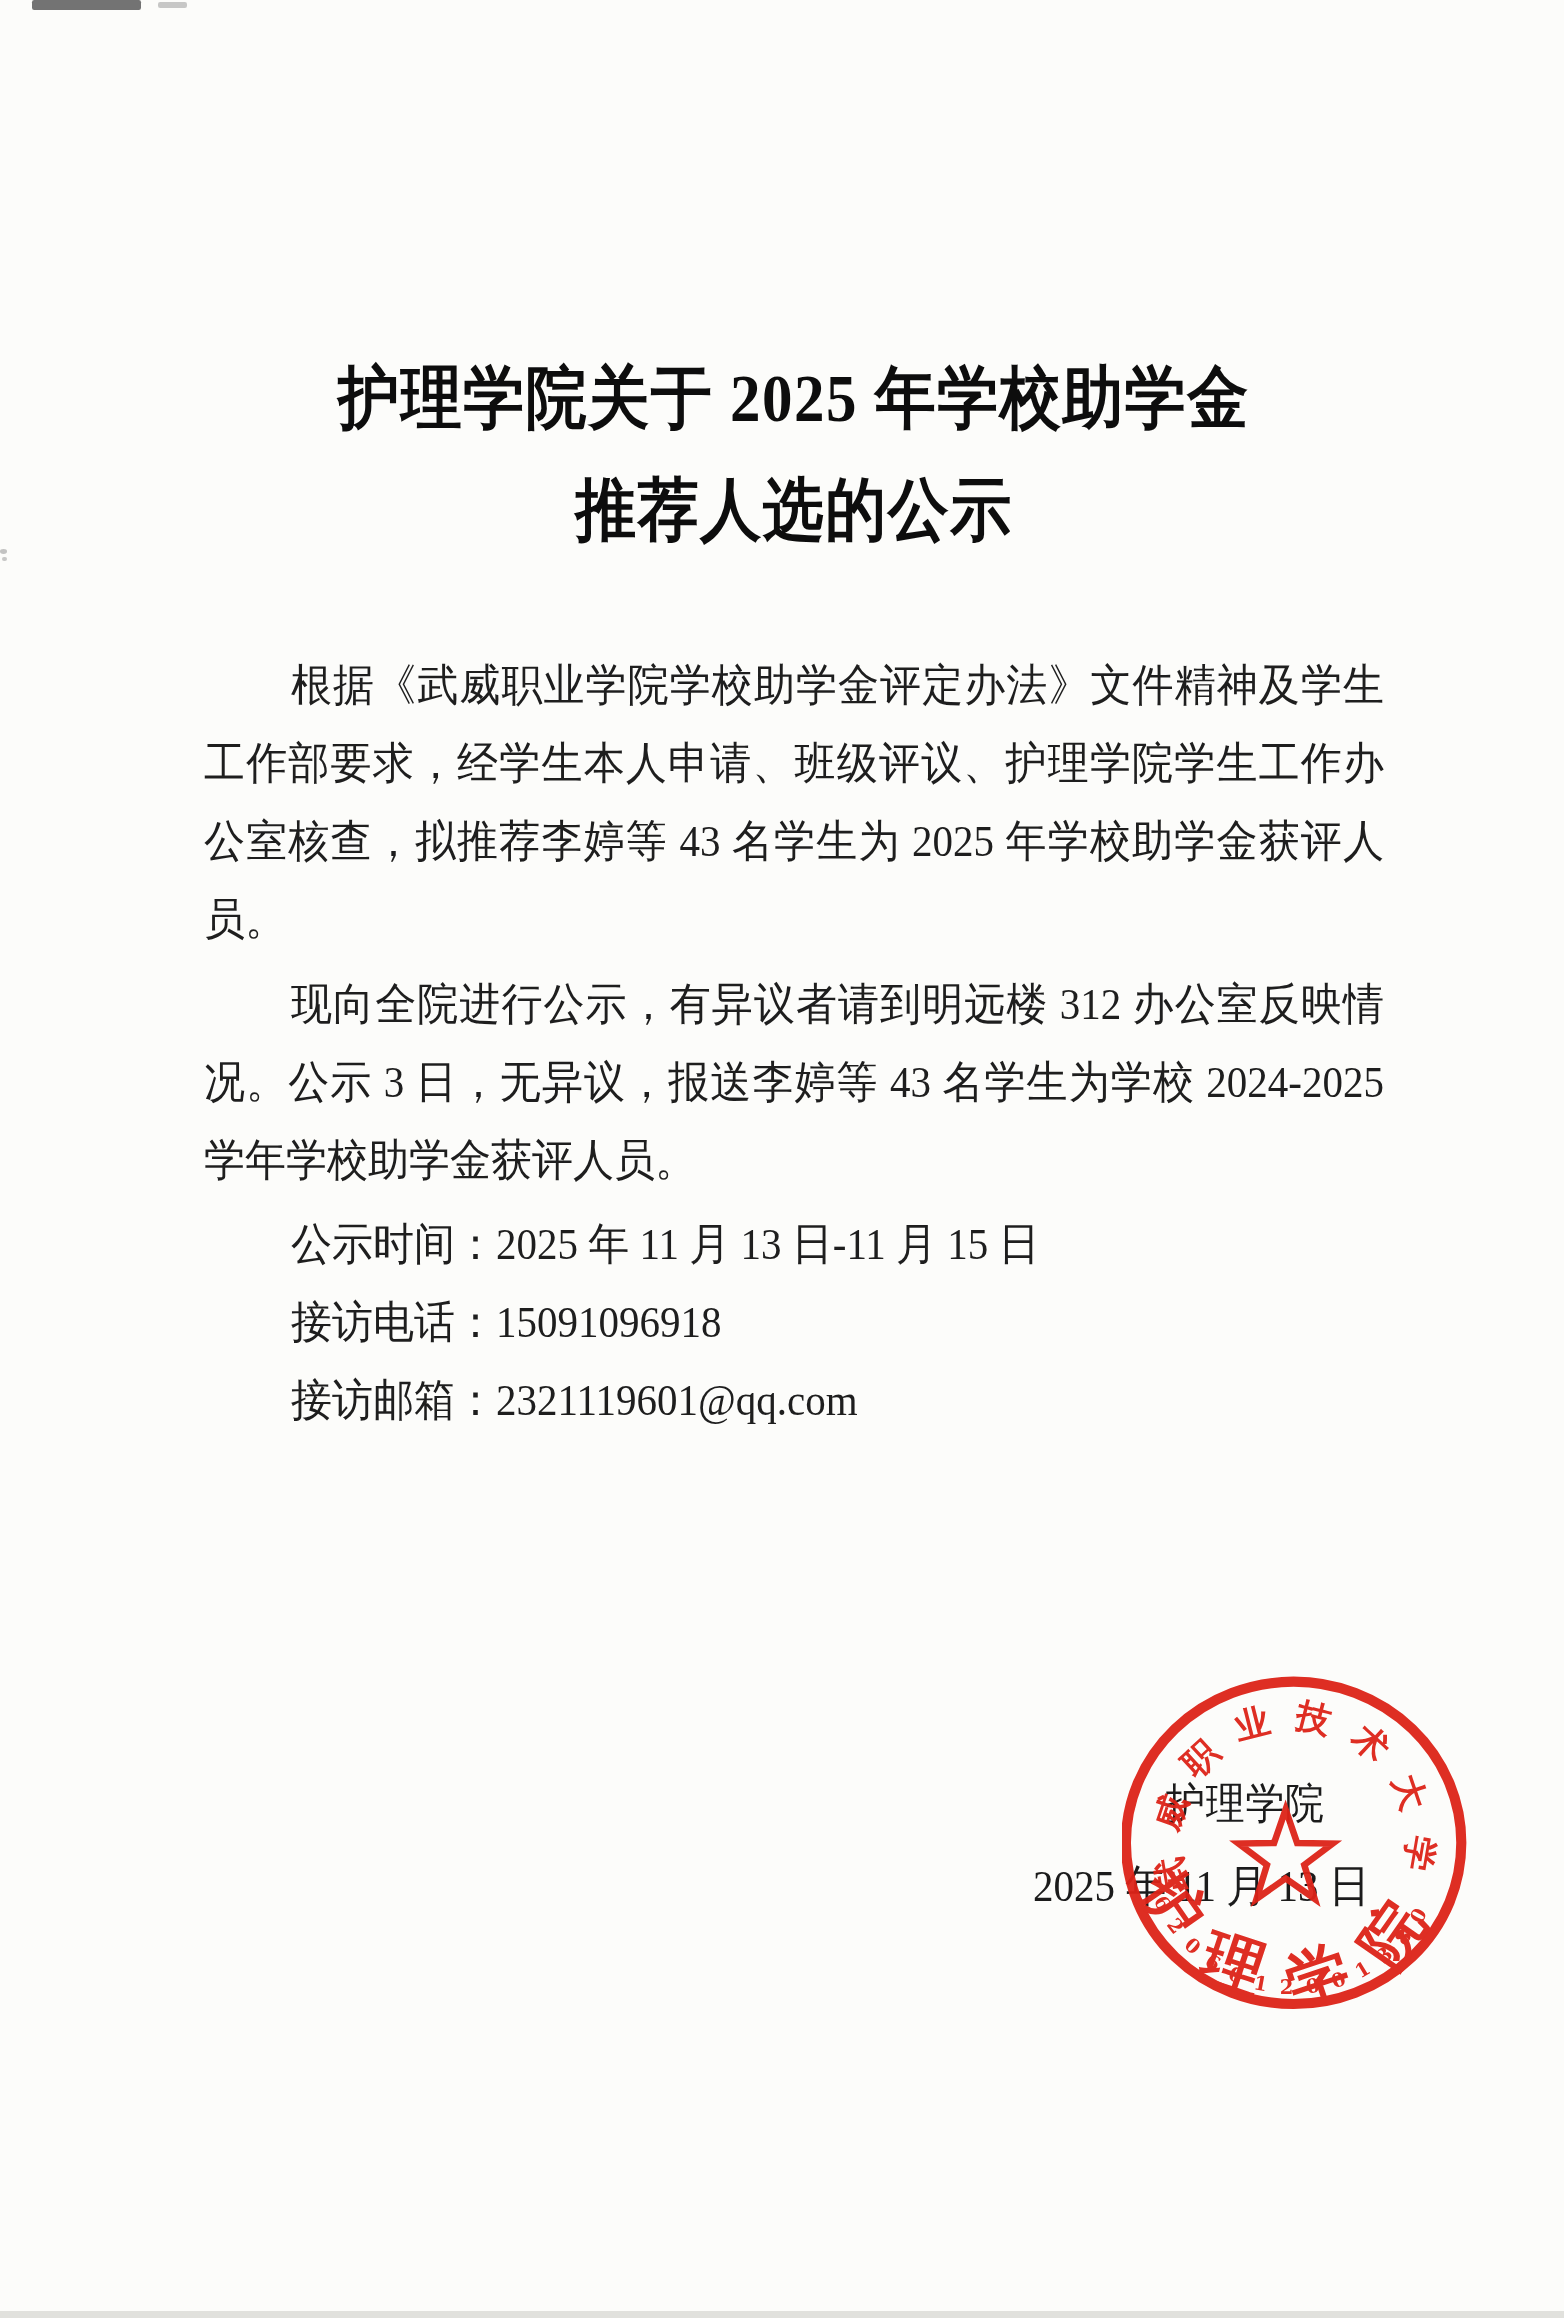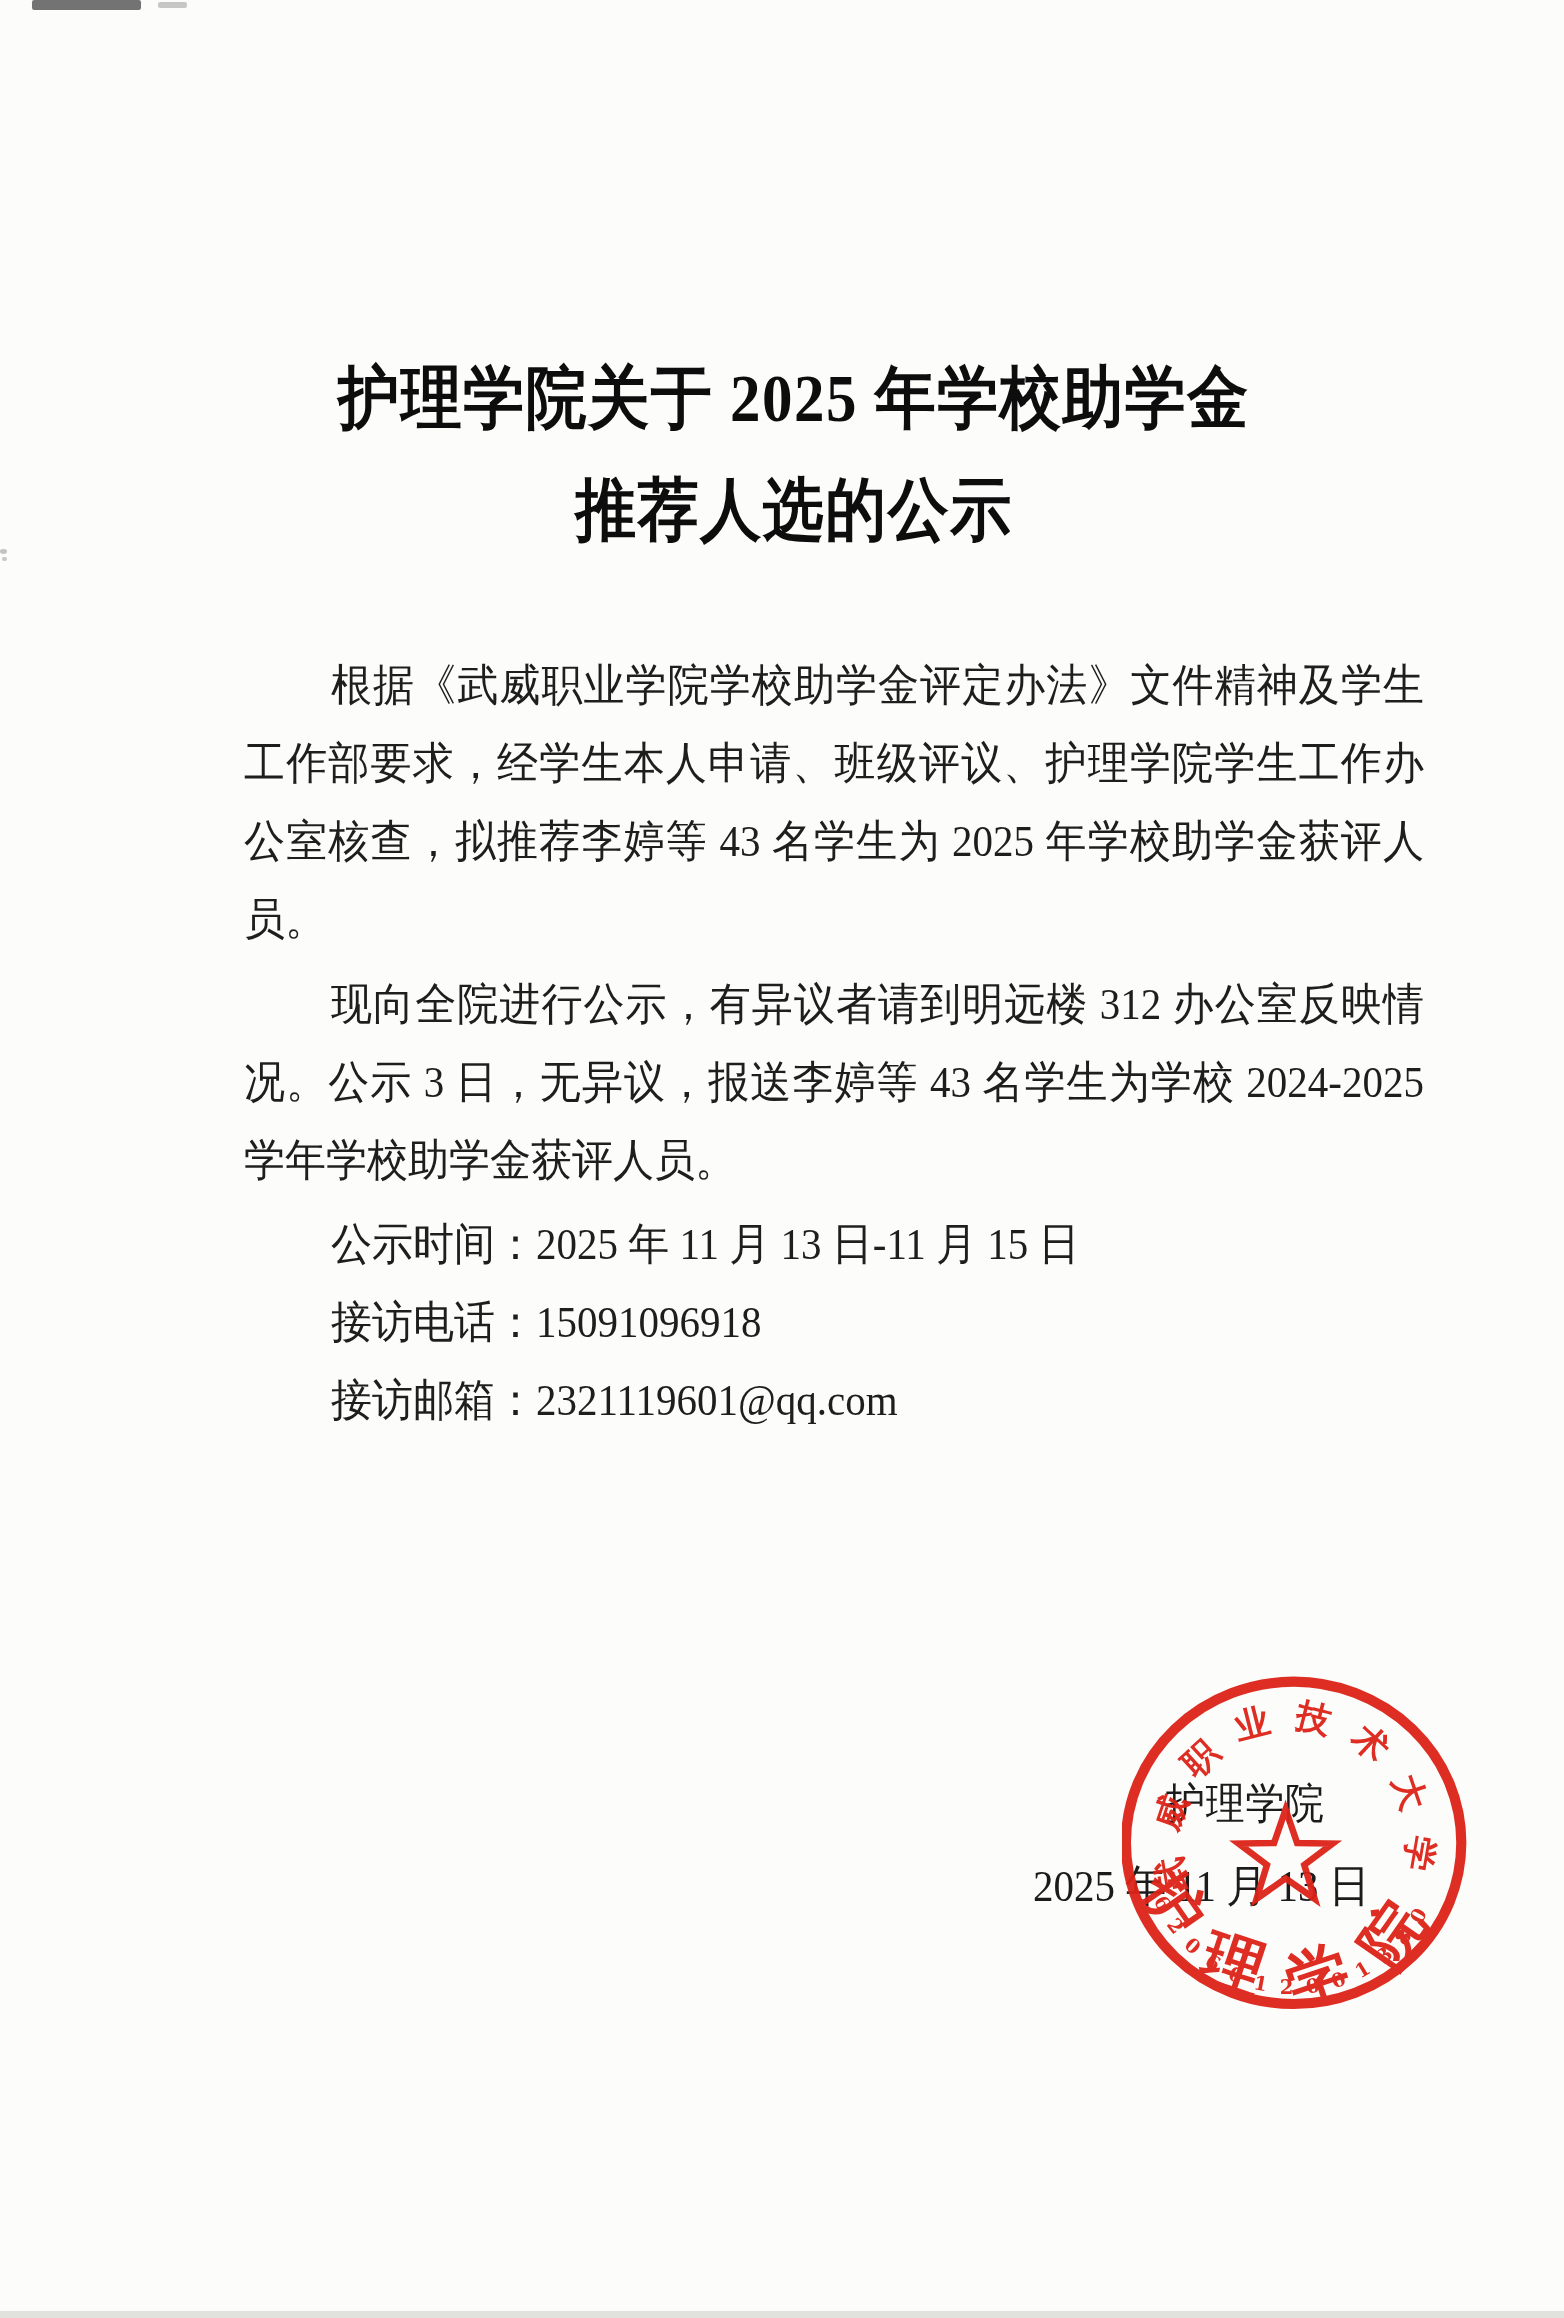--- a/index.html
+++ b/index.html
@@ -22,21 +22,21 @@
     font-weight: 700; font-size: 61px; line-height: 1.2;
     letter-spacing: 1.5px; white-space: nowrap;
     transform: scaleY(1.12); transform-origin: top center;
   }
   #title-line1 { top: 357px; }
   #title-line2 { top: 469px; }
 
   
   .body-block {
     position: absolute; left: 204px; top: 646px; width: 1180px;
-    font-size: 41px; color: #1e1e1e; margin-left: 40px;
+    font-size: 41px; color: #1e1e1e;
   }
   .line {
     line-height: 78px; height: 78px; white-space: nowrap;
     transform: scaleY(1.08); transform-origin: center;
   }
   .line.j { text-align: justify; text-align-last: justify; }
   .line.ind { padding-left: 87px; }
   .line.j.ind { width: 1093px; }
   .line.gap1 { margin-top: 7.3px; }
   .line.gap2 { margin-top: 5.8px; }

